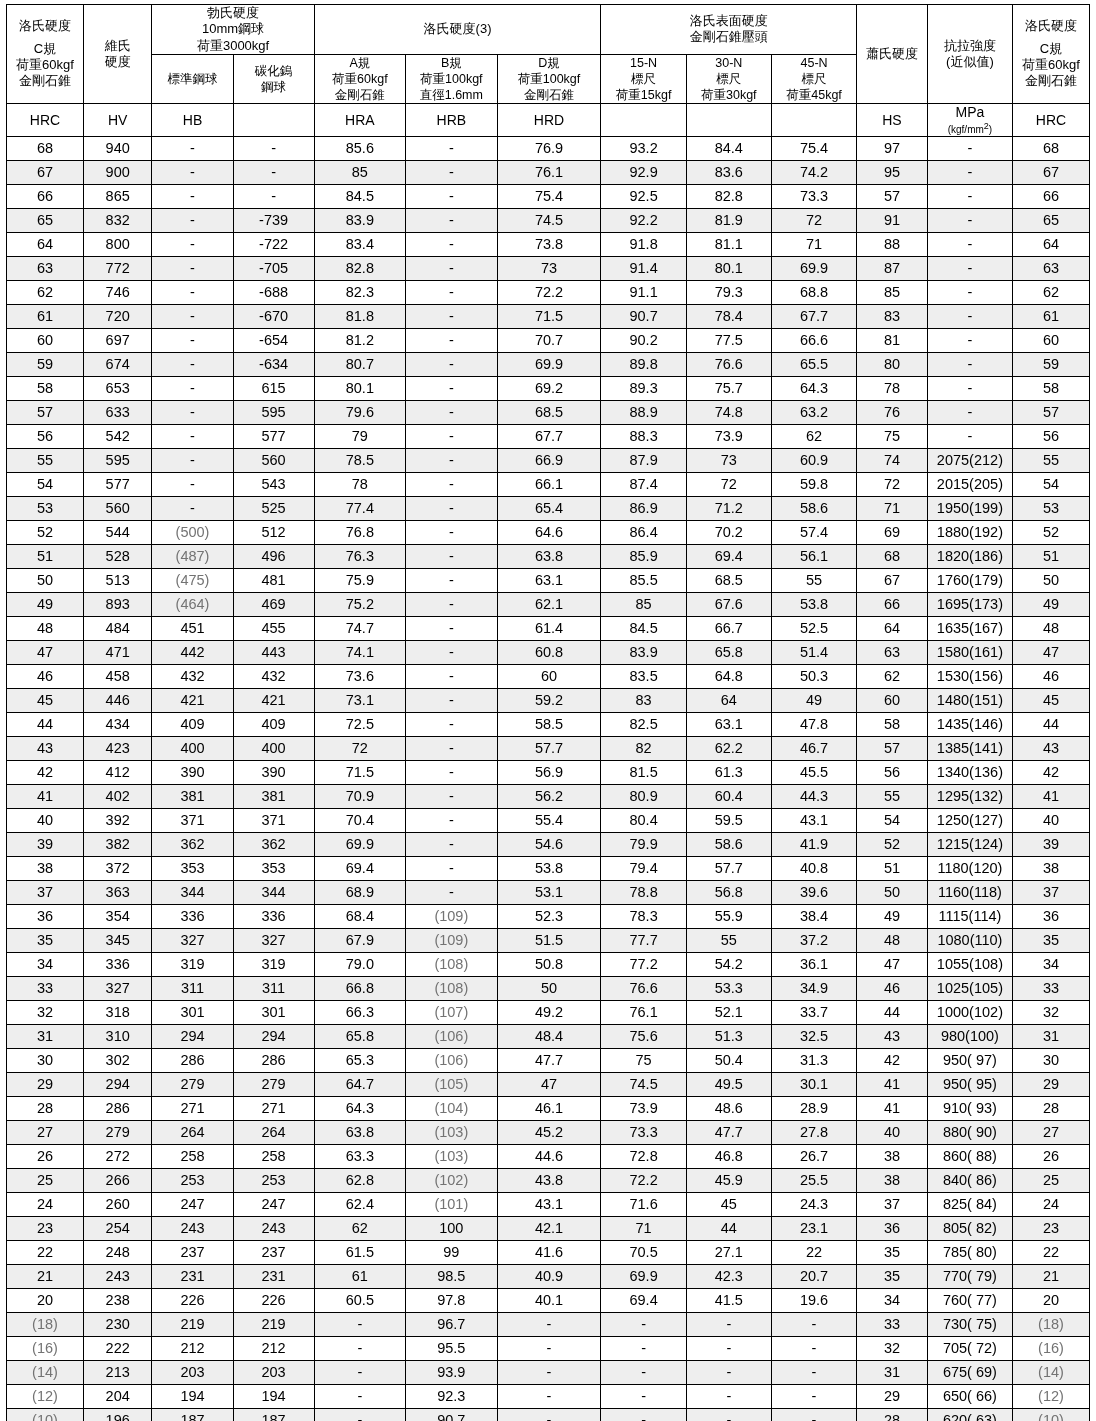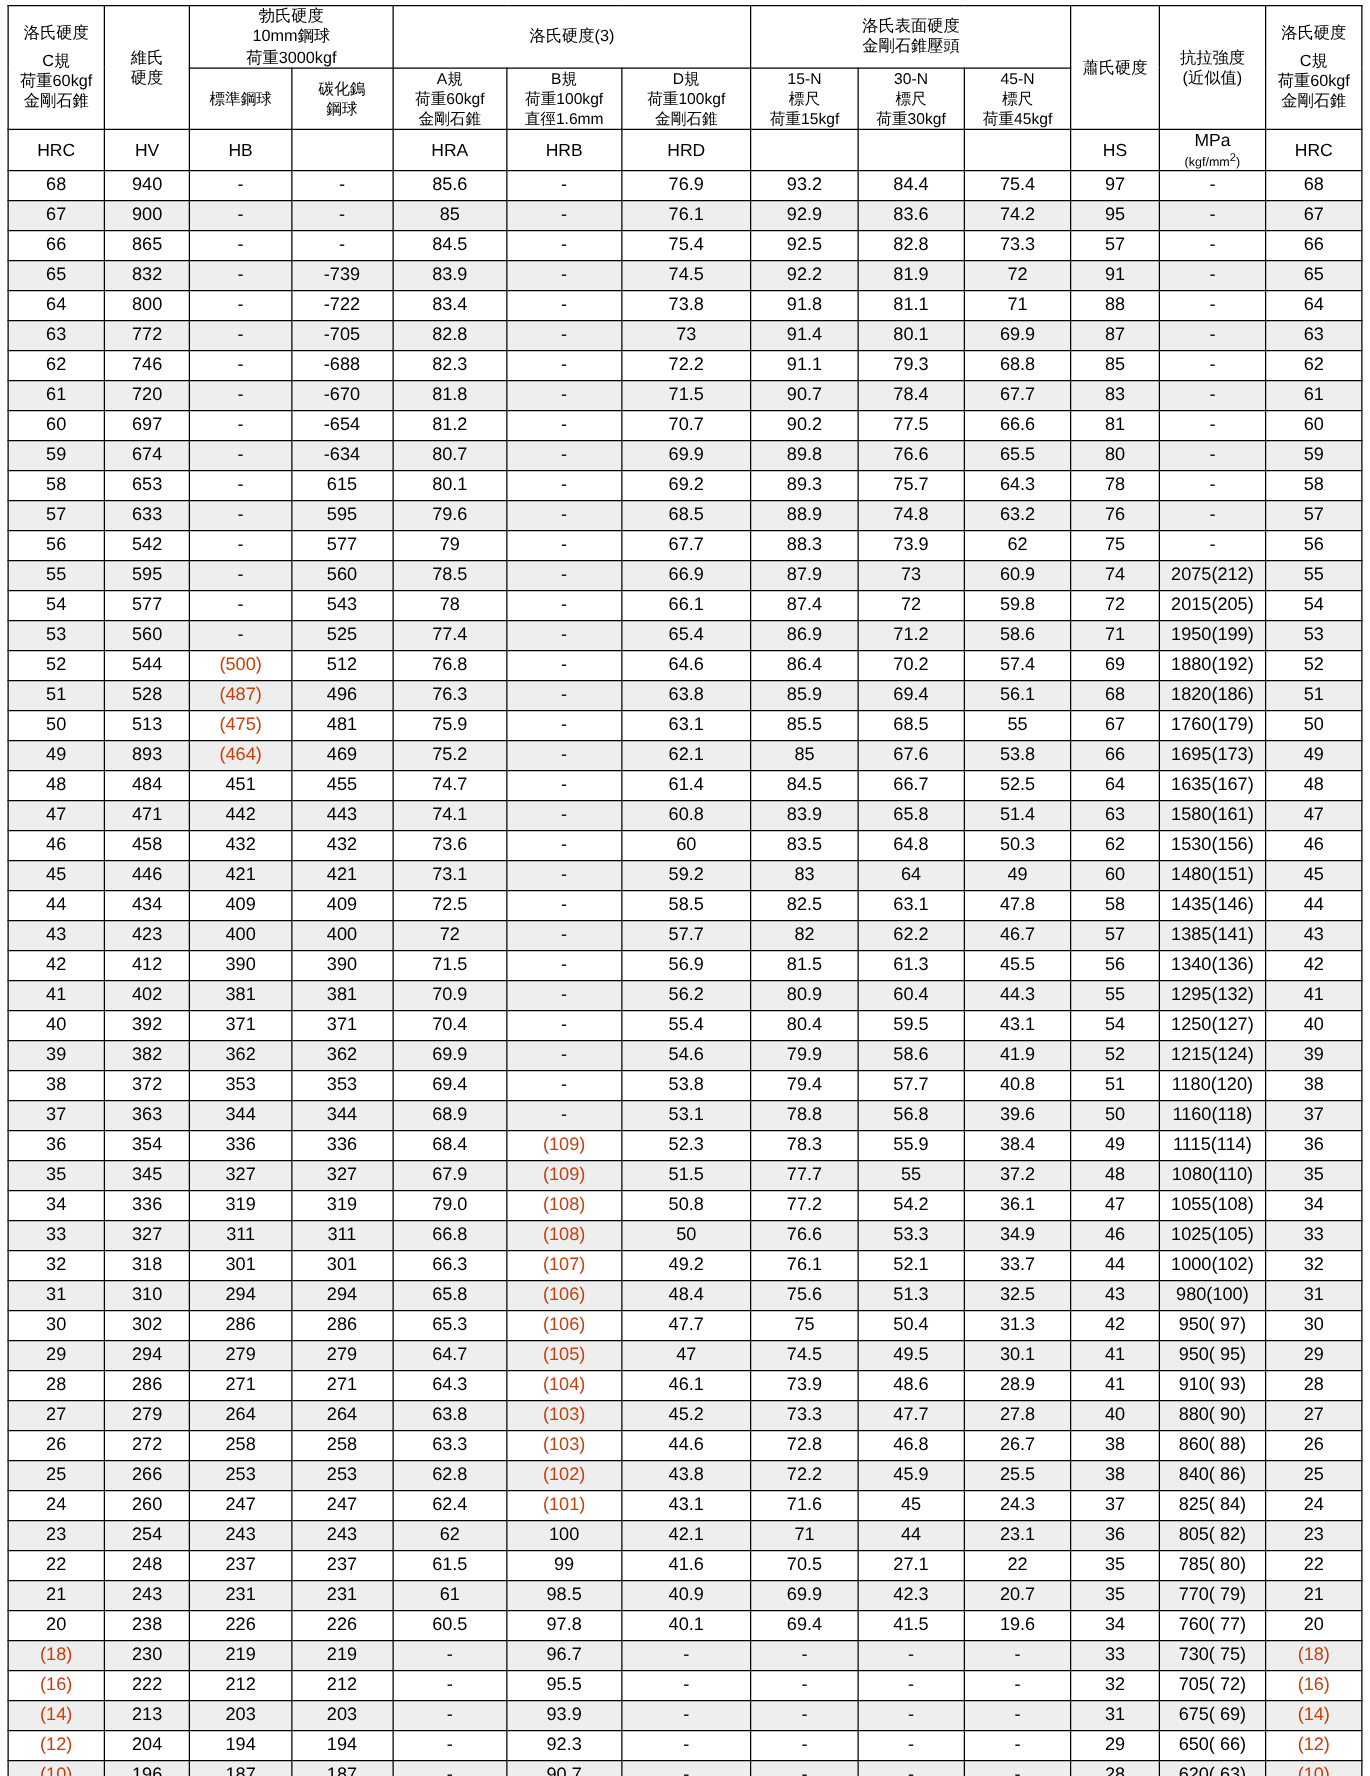--- a/index.html
+++ b/index.html
@@ -9,21 +9,21 @@
   table.hard td,table.hard th{border:1px solid #000;text-align:center;vertical-align:middle;padding:0;font-weight:normal;}
   
   .hgroup{font-size:13px;line-height:1.25;padding:2px 1px;}
   .hsub{font-size:12.5px;line-height:1.28;padding:2px 1px;}
   .hunit{font-size:14px;padding:2px 1px;}
   .hunit small{font-size:10px;text-align:center;}
   .sup{font-size:9px;vertical-align:super;}
   
   tbody td{font-size:14.5px;height:23px;}
   tbody tr.alt td{background:#eeeeee;}
-  td.paren{color:#c2410c;}
+  td.paren{color:#737373;}
   
   col.c0{width:74px}
   col.c1{width:66px}
   col.c2{width:78px}
   col.c3{width:78px}
   col.c4{width:88px}
   col.c5{width:88px}
   col.c6{width:100px}
   col.c7{width:82px}
   col.c8{width:82px}

